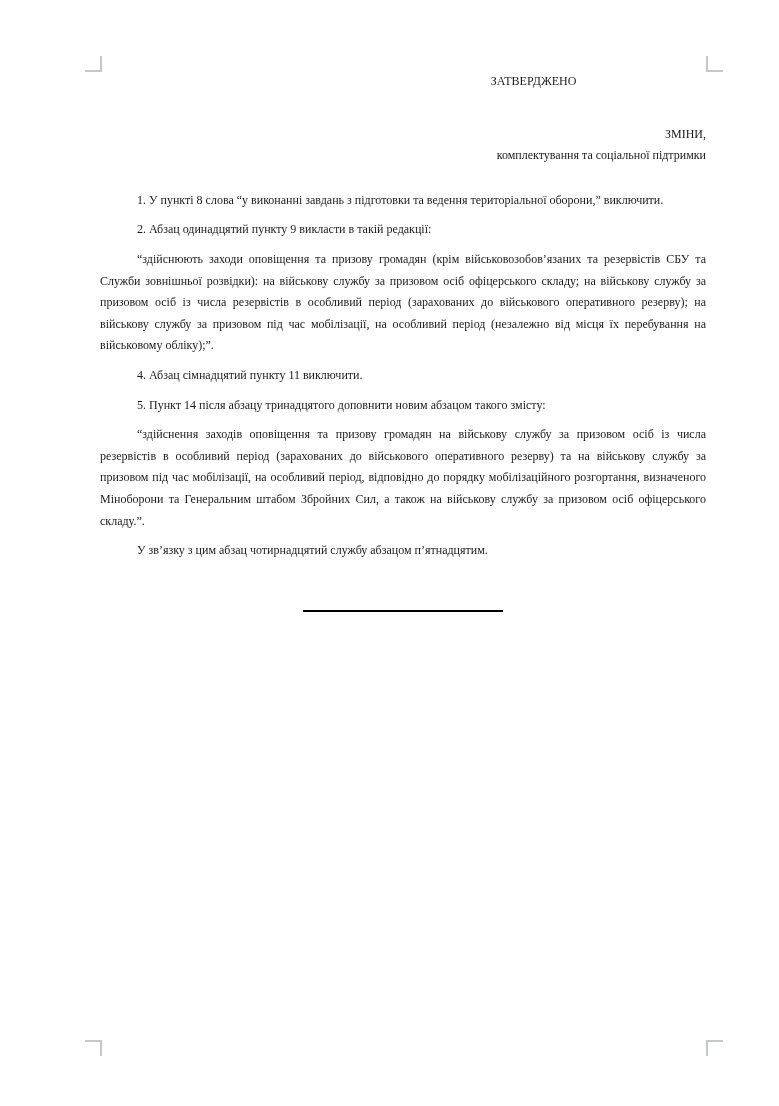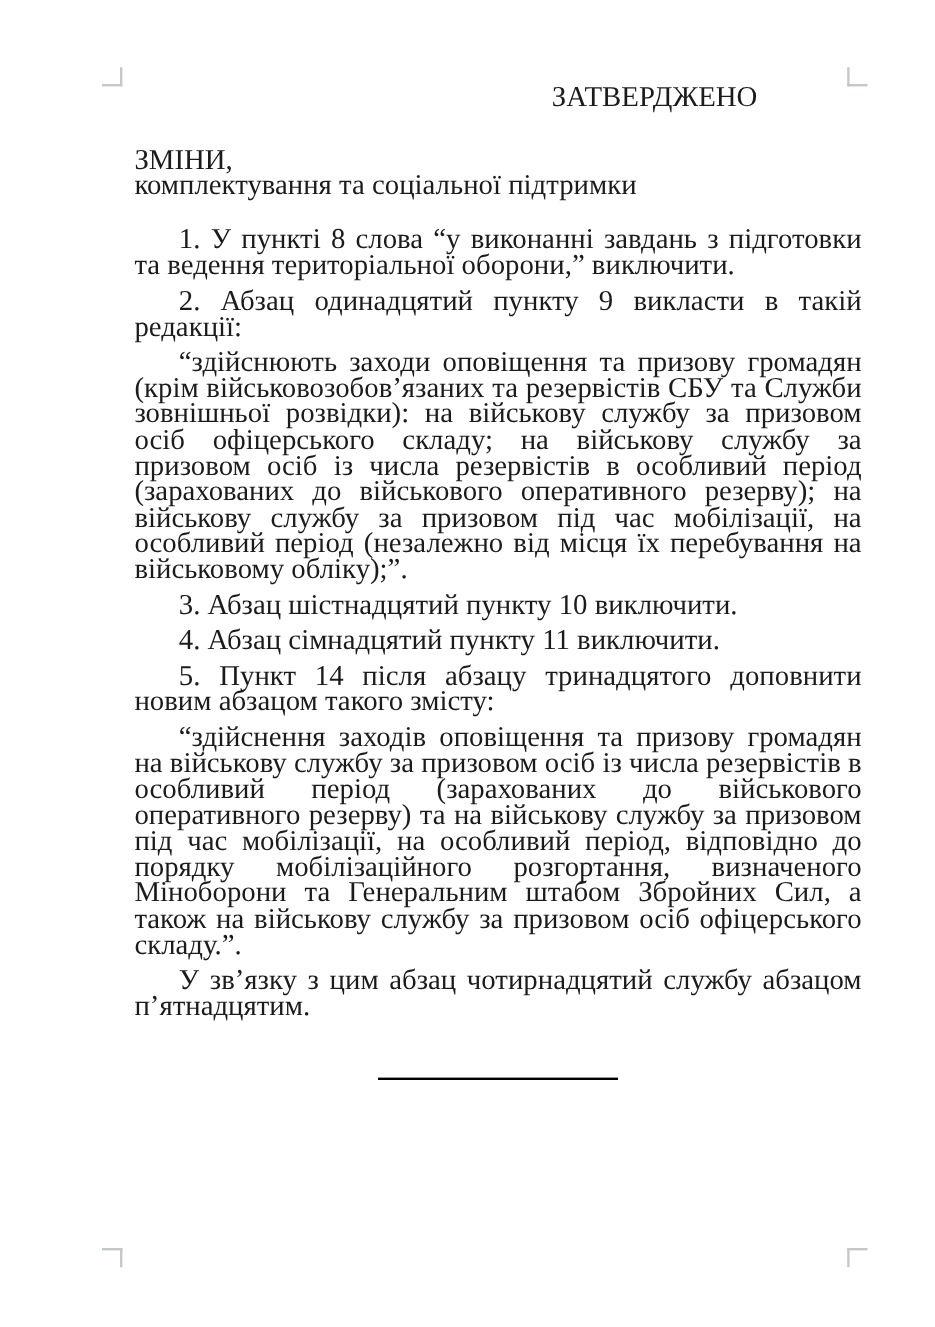--- a/index.html
+++ b/index.html
@@ -22,40 +22,40 @@
     width: 15px;
     height: 14px;
   }
   .crop.tl { left: 85px;  top: 56px;   border-right: 2px solid #c5c8ca; border-bottom: 2px solid #c5c8ca; }
   .crop.tr { left: 706px; top: 56px;   border-left: 2px solid #c5c8ca;  border-bottom: 2px solid #c5c8ca; }
   .crop.bl { left: 85px;  top: 1040px; border-right: 2px solid #c5c8ca; border-top: 2px solid #c5c8ca; }
   .crop.br { left: 706px; top: 1040px; border-left: 2px solid #c5c8ca;  border-top: 2px solid #c5c8ca; }
 
   .content {
     position: absolute;
-    left: 112px;
+    left: 100px;
     top: 0;
     width: 606px;
-    font-size: 24px;
+    font-size: 12px;
     line-height: 21.6px;
   }
   .approval {
     margin-top: 71px;
     margin-left: auto;
     width: 345px;
     text-align: center;
     white-space: nowrap;
   }
   .misspell {
     text-decoration: underline wavy #d04a4a 1px;
     text-underline-offset: 3px;
   }
   .doc-title {
     margin-top: 31px;
-    text-align: left;
+    text-align: right;
   }
   .content p.body-par {
     margin: 8px 0 0 0;
     text-align: justify;
     text-indent: 37px;
   }
   .content p.first-par {
     margin-top: 23px;
   }
   .separator {
@@ -82,21 +82,20 @@
     </div>
 
     <div class="doc-title">
       <div>ЗМІНИ,</div>
       <div>комплектування та соціальної підтримки</div>
     </div>
 
     <p class="body-par first-par">1. У пункті 8 слова “у виконанні завдань з підготовки та ведення територіальної оборони,” виключити.</p>
     <p class="body-par">2. Абзац одинадцятий пункту 9 викласти в такій редакції:</p>
     <p class="body-par">“здійснюють заходи оповіщення та призову громадян (крім військовозобов’язаних та резервістів СБУ та Служби зовнішньої розвідки): на військову службу за призовом осіб офіцерського складу; на військову службу за призовом осіб із числа резервістів в особливий період (зарахованих до військового оперативного резерву); на військову службу за призовом під час мобілізації, на особливий період (незалежно від місця їх перебування на військовому обліку);”.</p>
-    <p class="body-par">3. Абзац шістнадцятий пункту 10 виключити.</p>
     <p class="body-par">4. Абзац сімнадцятий пункту 11 виключити.</p>
     <p class="body-par">5. Пункт 14 після абзацу тринадцятого доповнити новим абзацом такого змісту:</p>
     <p class="body-par">“здійснення заходів оповіщення та призову громадян на військову службу за призовом осіб із числа резервістів в особливий період (зарахованих до військового оперативного резерву) та на військову службу за призовом під час мобілізації, на особливий період, відповідно до порядку мобілізаційного розгортання, визначеного Міноборони та Генеральним штабом Збройних Сил, а також на військову службу за призовом осіб офіцерського складу.”.</p>
     <p class="body-par">У зв’язку з цим абзац чотирнадцятий службу абзацом п’ятнадцятим.</p>
 
     <div class="separator"></div>
 
   </div>
 </div>
 

